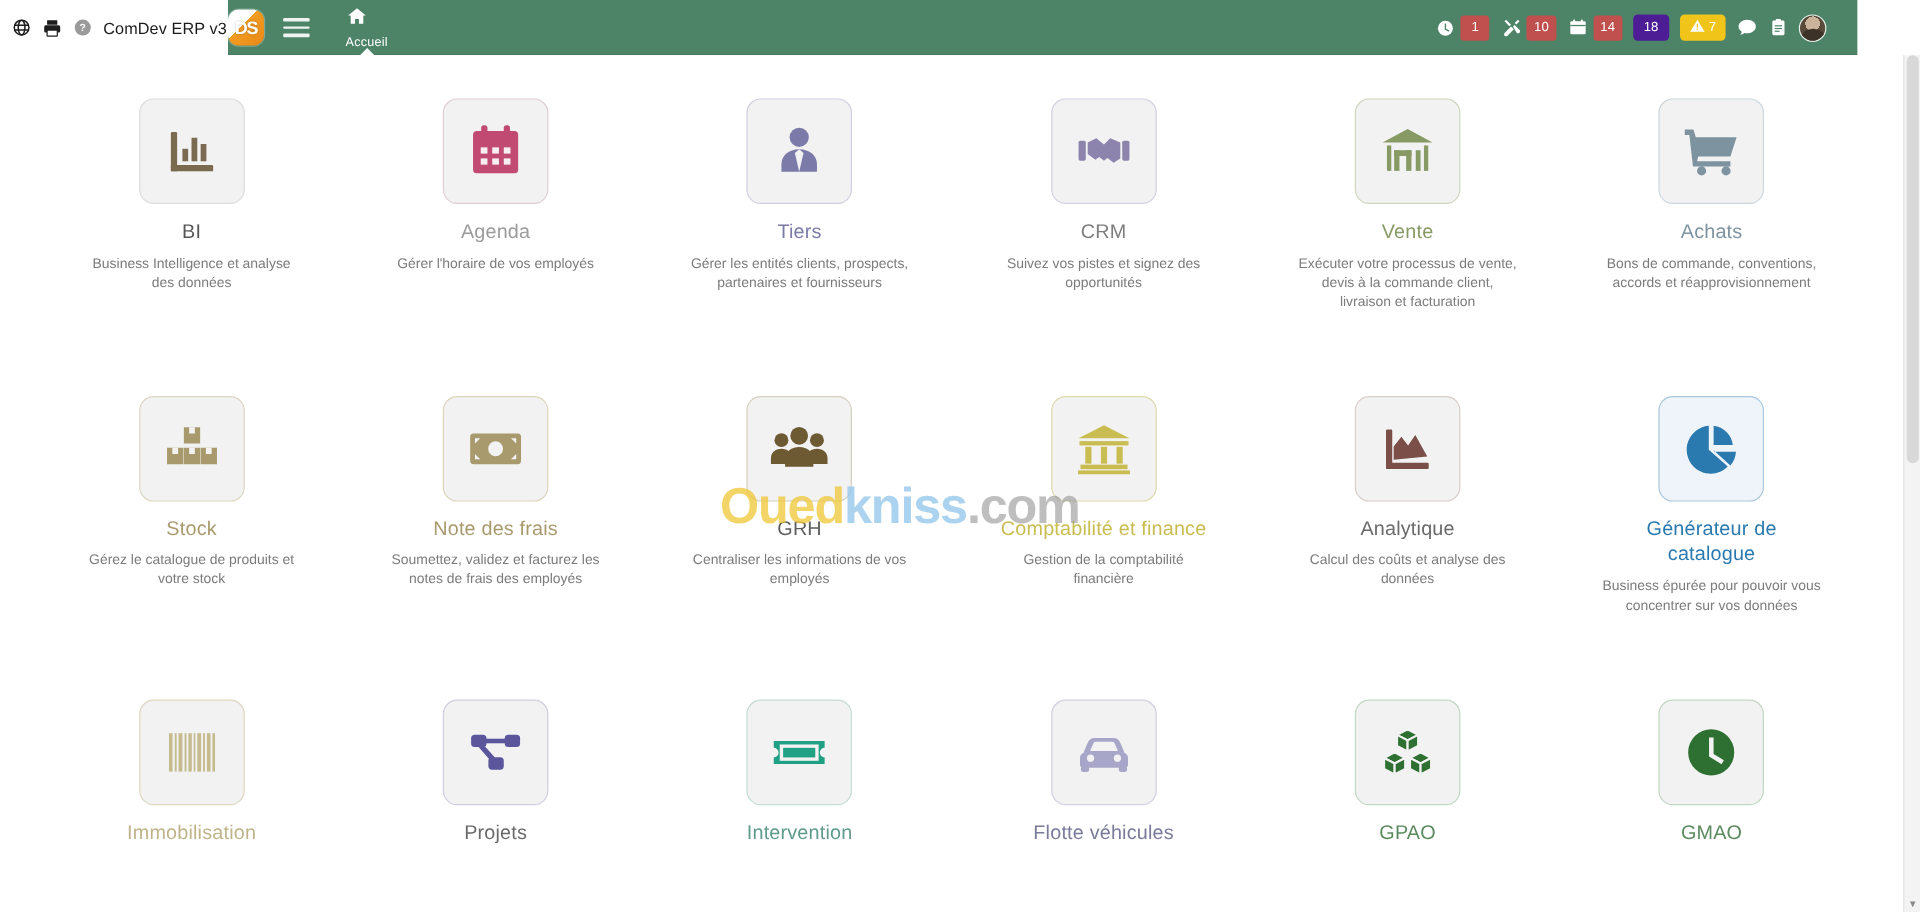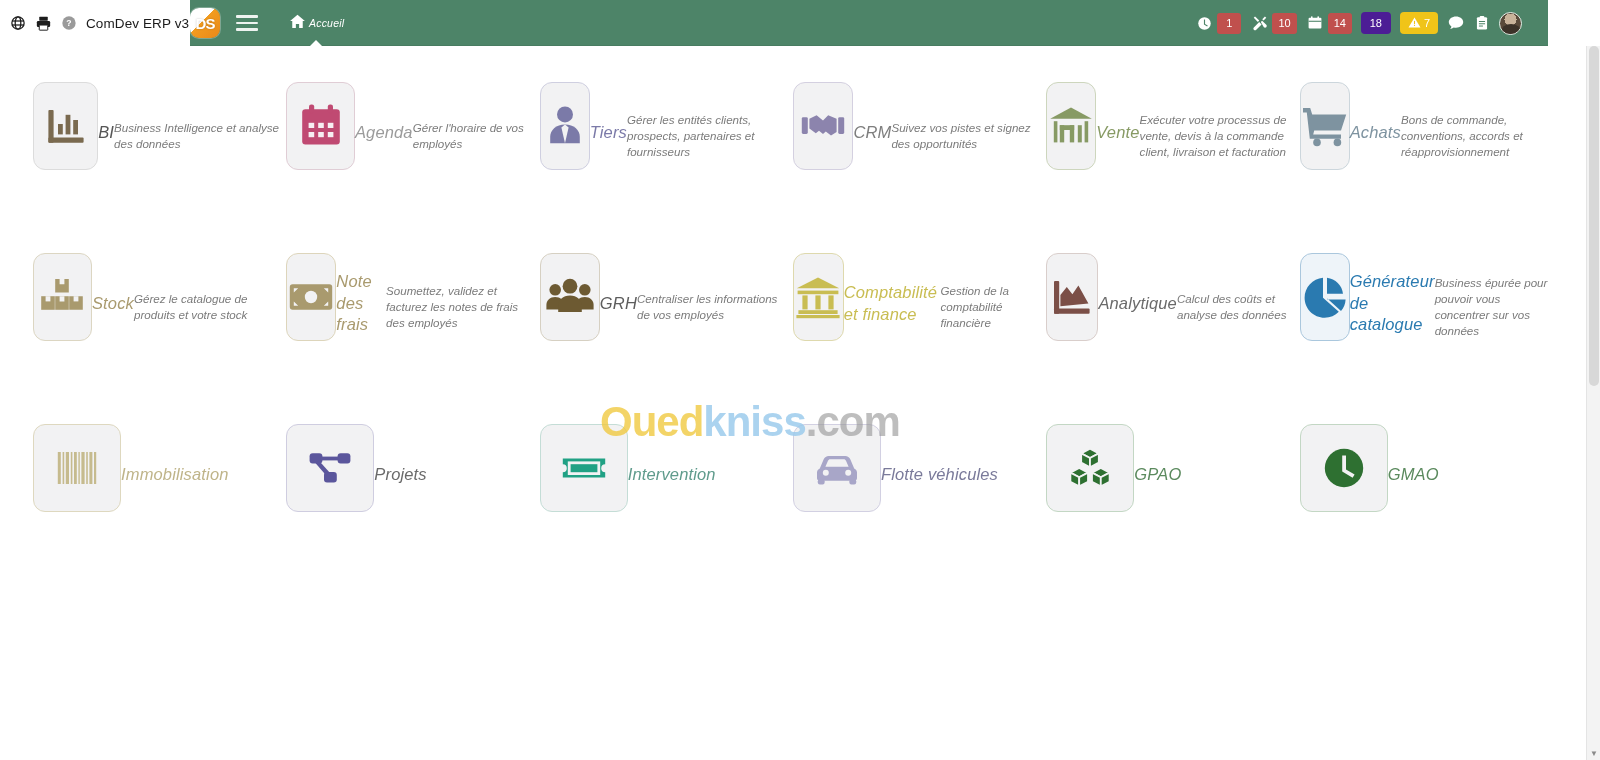--- a/index.html
+++ b/index.html
@@ -56,22 +56,22 @@
 
   .hamburger {
     margin-left: 16px; width: 22px; height: 22px;
     display:flex; flex-direction:column; justify-content:center; gap:4px;
     cursor: pointer;
   }
   .hamburger i { display:block; height:2.5px; background:#eef3f0; border-radius:1px; }
 
   .hdr-tab {
     margin-left: 22px; height: 46px;
-    display:flex; flex-direction:row; align-items:center; justify-content:center;
-    gap: 2px; padding: 0 8px; position: relative; cursor:pointer;font-style:italic;
+    display:flex; flex-direction:column; justify-content:center;
+    gap: 2px; padding: 0 8px; position: relative; cursor:pointer;
   }
   .hdr-tab .lbl { font-size: 10.5px; color:#ffffff; letter-spacing:.2px; }
   .hdr-tab .caret {
     position:absolute; bottom:-1px; left:50%; transform:translateX(-50%);
     width:0; height:0; border-left:7px solid transparent; border-right:7px solid transparent;
     border-bottom:7px solid #ffffff;
   }
 
   .hdr-right {
     margin-left:auto; display:flex; align-items:center; gap:9px;
@@ -112,22 +112,22 @@
   .content {
     position:absolute; top:46px; left:0; width:1586px; height:714px;
     background:#ffffff; overflow:hidden;
   }
   .grid {
     position:relative; width:1520px; margin: 0 auto; padding-top: 36px;
     display:grid; grid-template-columns: repeat(6, 1fr);
     row-gap: 70px;
   }
   .tile {
-    display:flex; flex-direction:row; align-items:center;
-    cursor:pointer; user-select:none;font-style:italic;
+    display:flex; flex-direction:column; align-items:center;
+    text-align:center; cursor:pointer; user-select:none;
   }
   .tile .box {
     width: 88px; height: 88px; border-radius: 12px;
     background:#f2f2f3; border:1px solid #dcdcdc;
     display:flex; align-items:center; justify-content:center;
     margin-bottom: 13px;
   }
   .tile .ttl {
     font-size: 16.5px; line-height: 1.32; font-weight: 400;
     letter-spacing: .15px; max-width: 175px;

